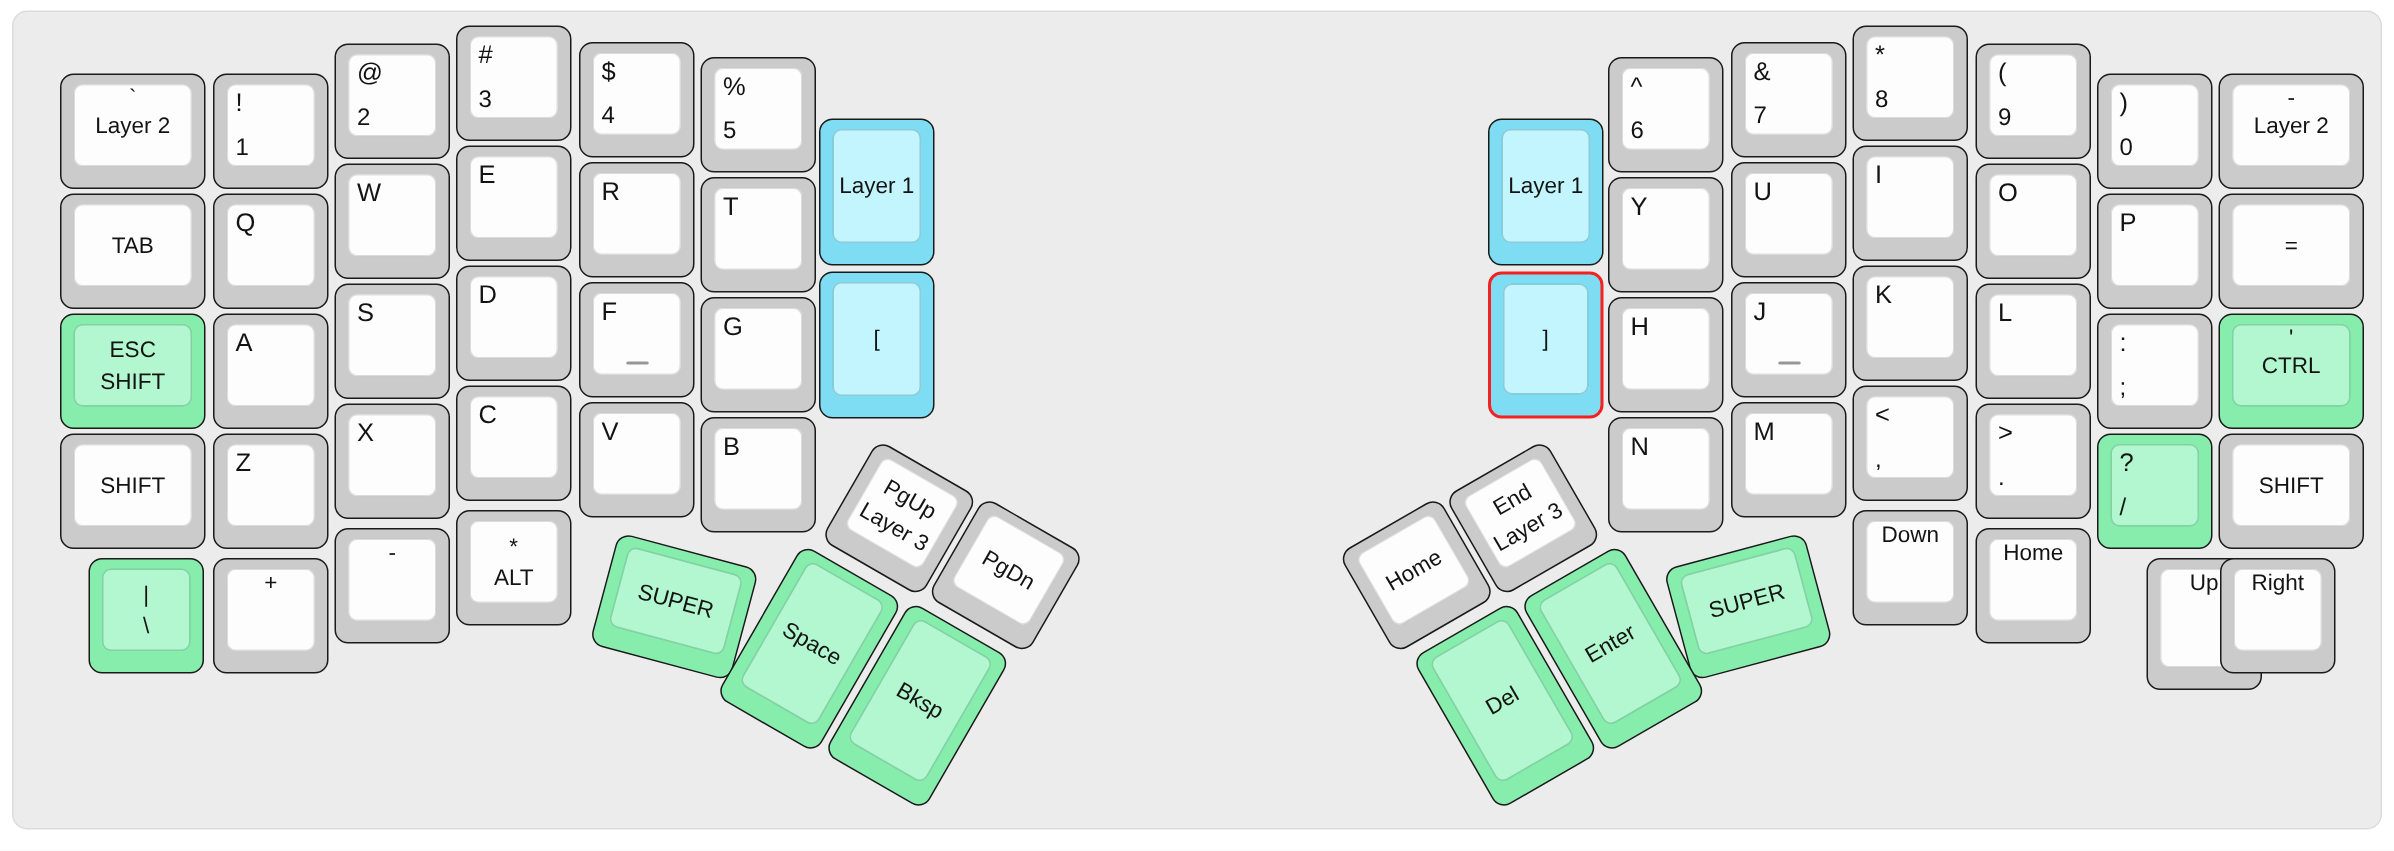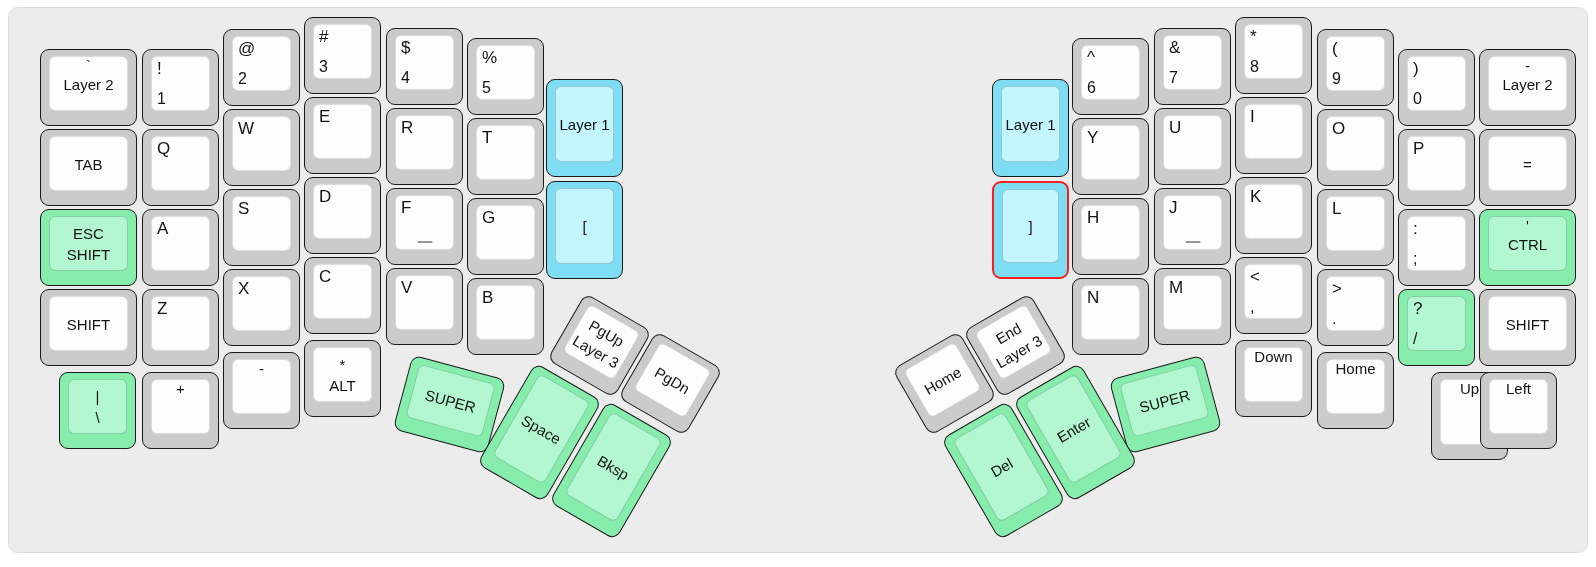--- a/index.html
+++ b/index.html
@@ -378,21 +378,21 @@
           <span class="lbl cc">CTRL</span>
         </div>
       </div>
       <div class="key" style="left: 1479px; top: 289px; width: 97px; height: 77px;">
         <div class="keytop">
           <span class="lbl cc">SHIFT</span>
         </div>
       </div>
       <div class="key" style="left: 1480px; top: 372px; width: 77px; height: 77px;">
         <div class="keytop">
-          <span class="lbl tc">Left</span>
+          <span class="lbl tc">Right</span>
         </div>
       </div>
       <div class="key green" style="left: 1117px; top: 366px; width: 97px; height: 77px; transform: rotate(-15deg);">
         <div class="keytop">
           <span class="lbl cc">SUPER</span>
         </div>
       </div>
       <div class="key green" style="left: 1037px; top: 374px; width: 77px; height: 117px; transform: rotate(-30deg);">
         <div class="keytop">
           <span class="lbl cc">Enter</span>

